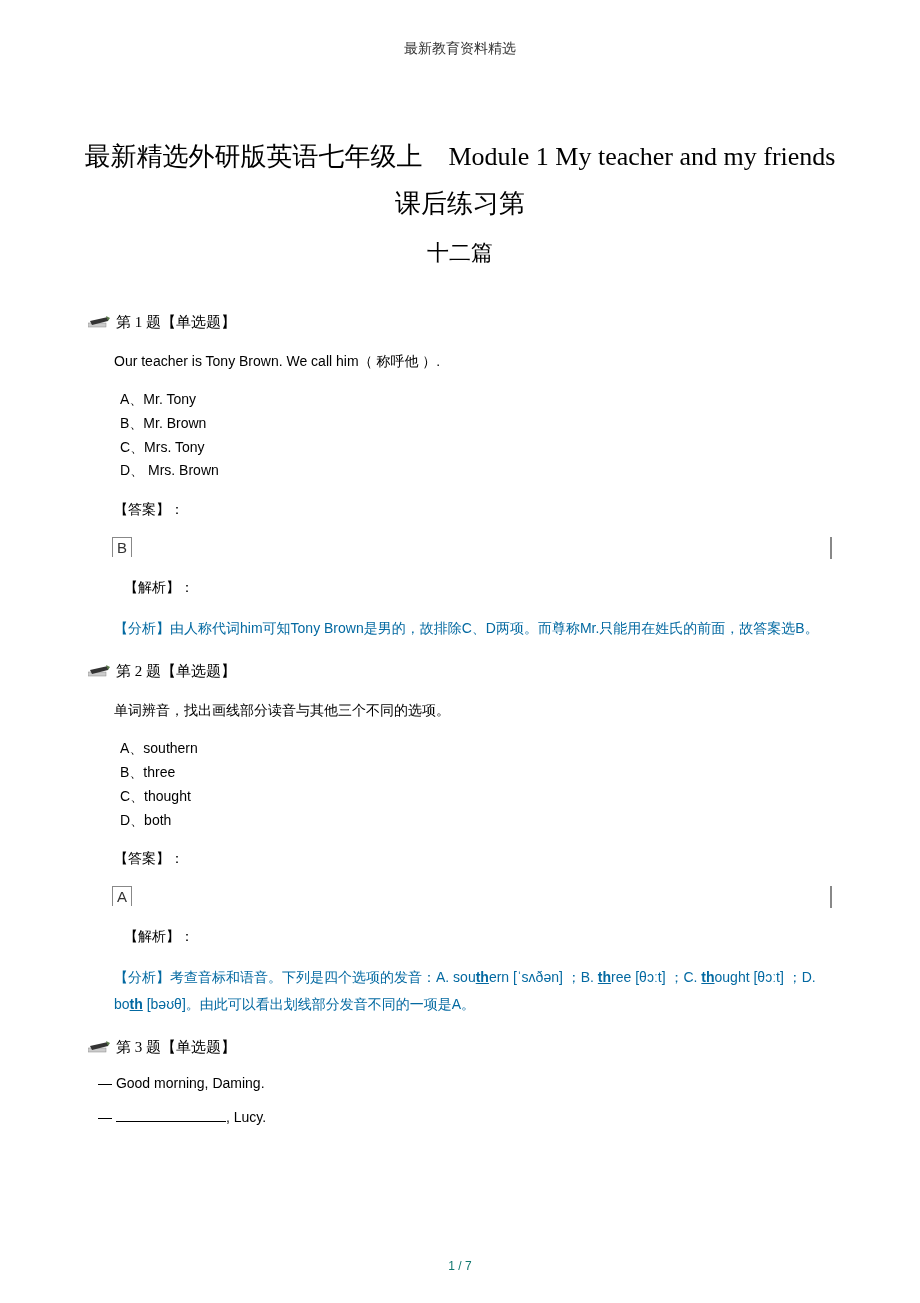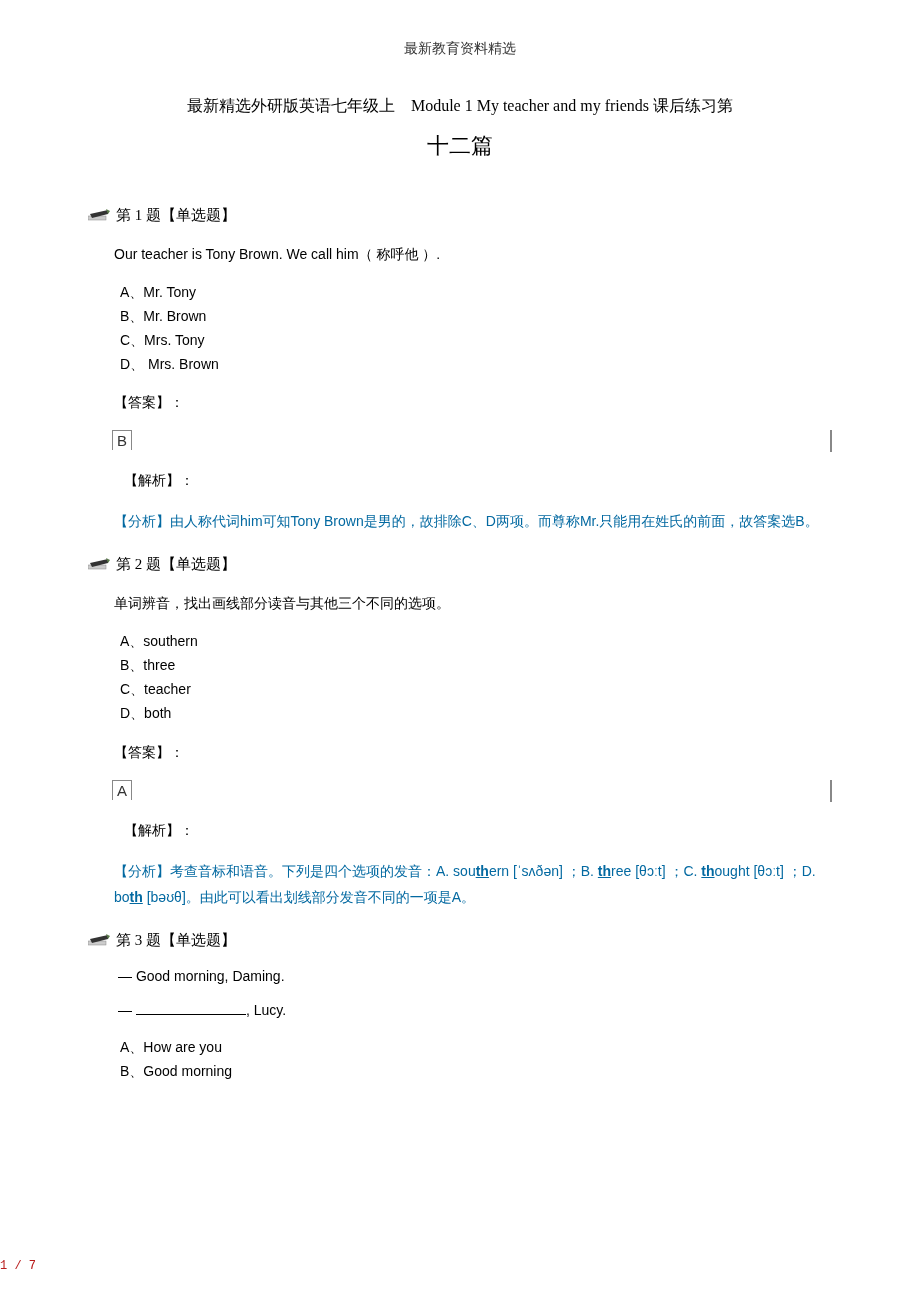--- a/index.html
+++ b/index.html
@@ -9,26 +9,26 @@
       background: #fff;
       font-family: "Microsoft YaHei", "SimSun", Arial, sans-serif;
       color: #000;
       position: relative;
       padding: 40px 0;
     }
     .header-text {
       text-align: center;
       font-size: 14px;
       color: #333;
-      margin-bottom: 34px;
+      margin-bottom: 76px;
       font-family: "KaiTi", "STKaiti", serif;
     }
     .title {
       text-align: center;
-      font-size: 16px;
+      font-size: 26px;
       font-weight: normal;
       padding: 0 80px;
       margin-bottom: 10px;
       line-height: 1.8;
       font-family: "SimSun", serif;
     }
     .title-line2 {
       text-align: center;
       font-size: 22px;
       margin-bottom: 45px;
@@ -117,33 +117,33 @@
       font-family: "Microsoft YaHei", "SimSun", sans-serif;
     }
     .blank-line {
       display: inline-block;
       border-bottom: 1px solid #000;
       width: 110px;
       vertical-align: baseline;
     }
     .dialog-line {
       font-size: 14px;
-      margin-left: 30px;
+      margin-left: 10px;
       margin-bottom: 18px;
       font-family: Arial, "SimSun", sans-serif;
     }
     .footer {
       position: absolute;
       bottom: 30px;
       left: 0;
       width: 100%;
-      text-align: left;
+      text-align: center;
       font-size: 12px;
-      color: #b91c1c;
-      font-family: Liberation Mono, monospace;
+      color: #0f766e;
+      font-family: Liberation Sans, sans-serif;
     }
     .underline-th {
       text-decoration: underline;
       font-weight: bold;
     }
   </style>
 </head>
 <body>
 
 <div class="header-text">最新教育资料精选</div>
@@ -184,21 +184,21 @@
         <rect x="0" y="8" width="18" height="4" fill="#ccc" stroke="#888" stroke-width="0.5"></rect>
         <path d="M 2 6 L 20 2 L 20 6 L 4 10 Z" fill="#333"></path>
         <path d="M 18 1 L 22 3 L 20 6 Z" fill="#5a7a4a"></path>
       </svg>
       <span class="question-label">第 2 题【单选题】</span>
     </div>
     <div class="question-text">单词辨音，找出画线部分读音与其他三个不同的选项。</div>
     <div class="options">
       <div class="option">A、southern</div>
       <div class="option">B、three</div>
-      <div class="option">C、teacher</div>
+      <div class="option">C、thought</div>
       <div class="option">D、both</div>
     </div>
     <div class="answer-label">【答案】：</div>
     <div class="answer-box-container">
       <span class="answer-letter">A</span>
       <span class="answer-line"></span>
     </div>
     <div class="analysis-label">【解析】：</div>
     <div class="analysis-text">
       <span>【分析】考查音标和语音。下列是四个选项的发音：A. sou</span><span class="underline-th">th</span><span>ern [ˈsʌðən] ；B. </span><span class="underline-th">th</span><span>ree [θɔːt] ；C. </span><span class="underline-th">th</span><span>ought [θɔːt] ；D. bo</span><span class="underline-th">th</span><span> [bəʊθ]。由此可以看出划线部分发音不同的一项是A。</span>
@@ -211,21 +211,17 @@
         <rect x="0" y="8" width="18" height="4" fill="#ccc" stroke="#888" stroke-width="0.5"></rect>
         <path d="M 2 6 L 20 2 L 20 6 L 4 10 Z" fill="#333"></path>
         <path d="M 18 1 L 22 3 L 20 6 Z" fill="#5a7a4a"></path>
       </svg>
       <span class="question-label">第 3 题【单选题】</span>
     </div>
     <div class="dialog-line">— Good morning, Daming.</div>
     <div class="dialog-line">
       <span>— </span><span class="blank-line"></span><span>, Lucy.</span>
     </div>
-    <div class="options">
-      <div class="option">A、How are you</div>
-      <div class="option">B、Good morning</div>
-    </div>
   </div>
 
 </div>
 
 <div class="footer">1 / 7</div>
 
 </body></html>

